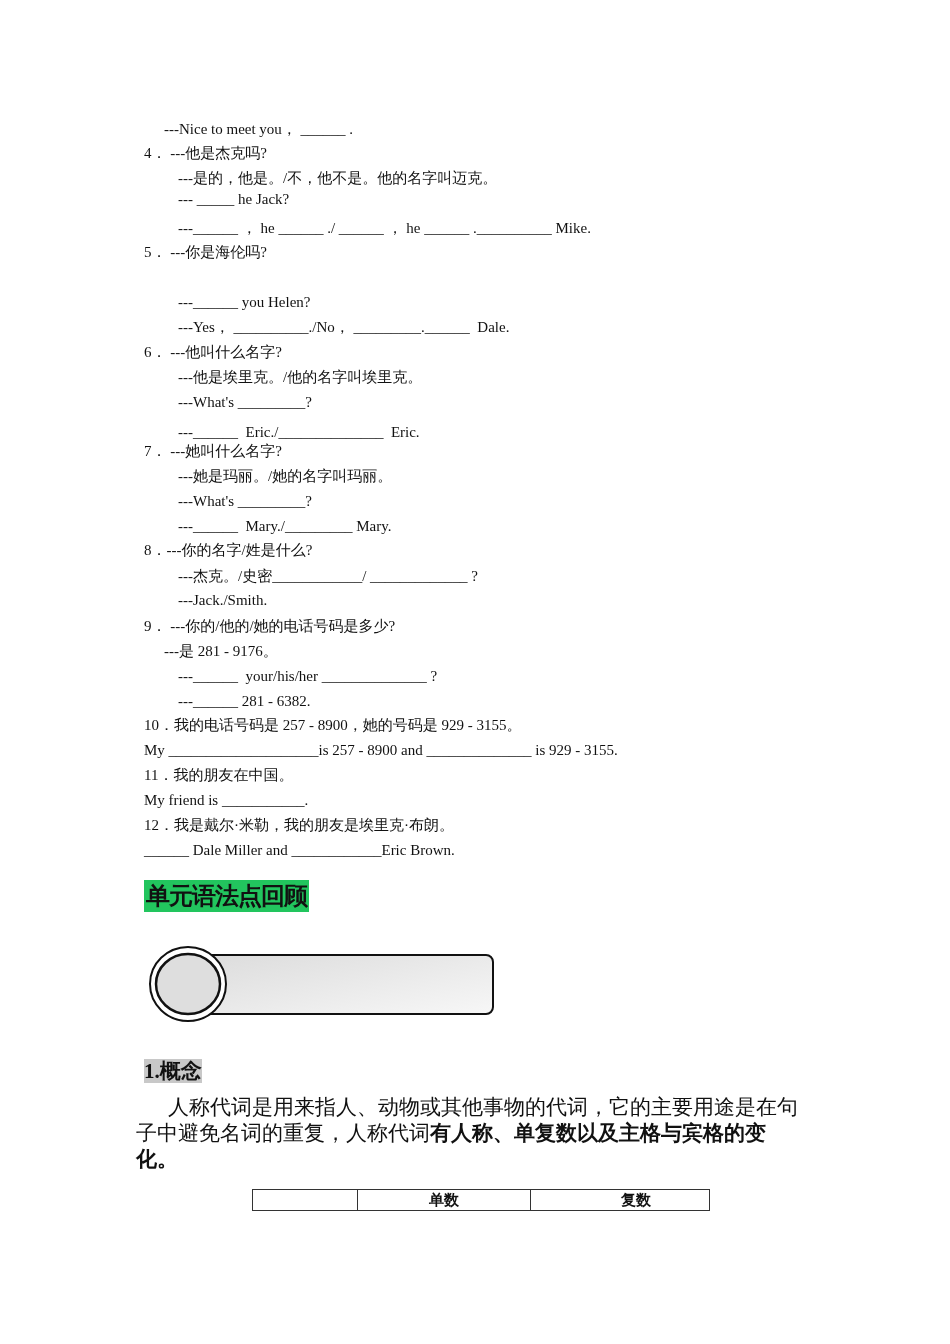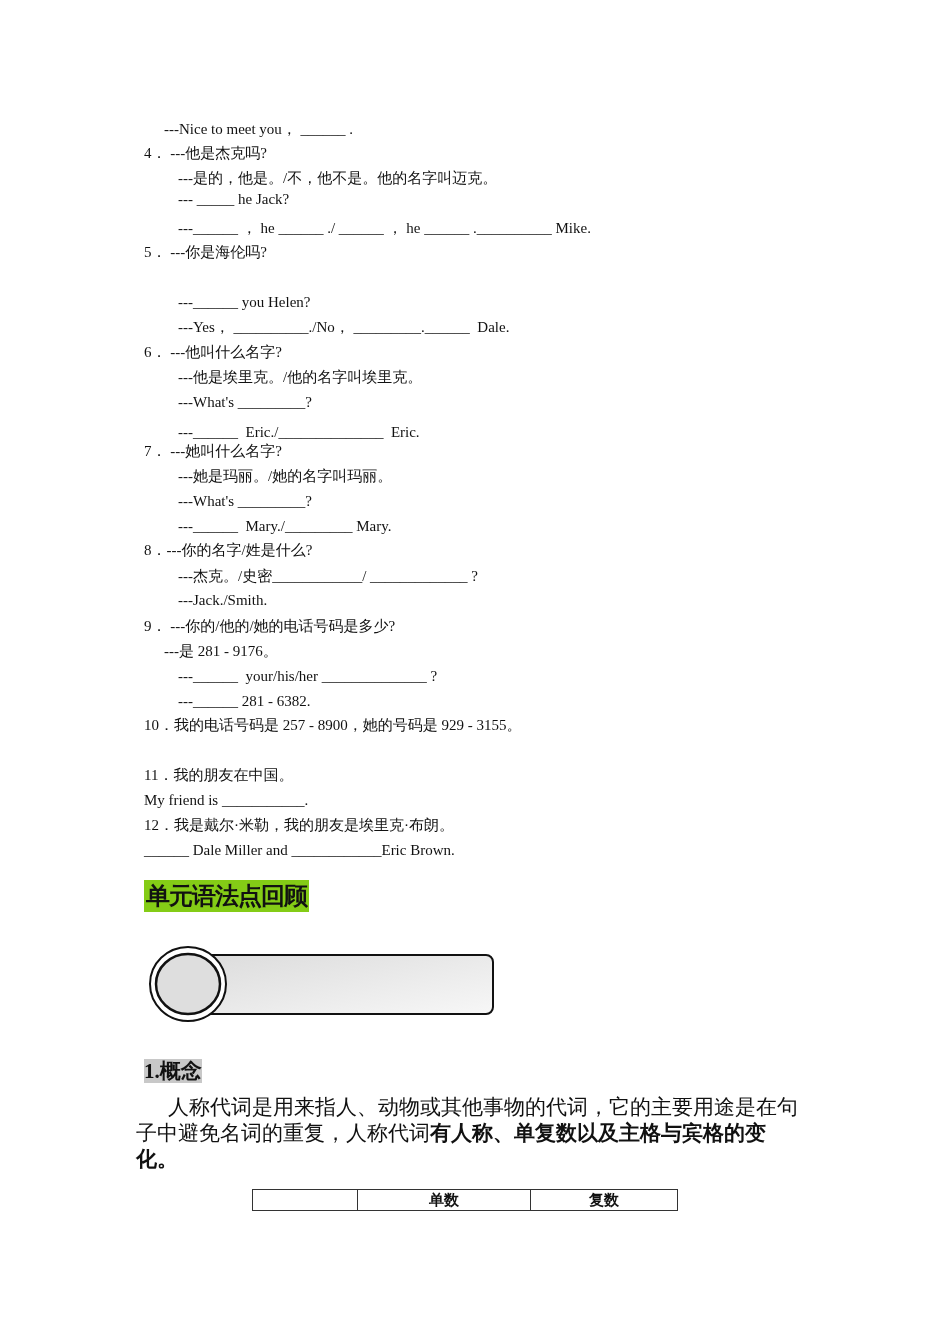--- a/index.html
+++ b/index.html
@@ -3,21 +3,21 @@
   <meta charset="utf-8">
   <style>
     html, body { margin: 0; padding: 0; background: #ffffff; }
     body { width: 950px; height: 1344px; position: relative; overflow: hidden; color: #111; }
     .page { position: absolute; left: 0; top: 0; width: 950px; height: 1344px; }
     .line { position: absolute; white-space: pre; font-size: 15px; line-height: 20px; }
     .en { font-family: "Liberation Serif", serif; }
     .mix { font-family: "Liberation Serif", "DejaVu Sans", serif; }
     .heading-main {
       position: absolute; left: 144px; top: 880px; height: 32px;
-      background: #84cc16; font-family: "DejaVu Sans", sans-serif; font-weight: bold;
+      background: #22c55e; font-family: "DejaVu Sans", sans-serif; font-weight: bold;
       font-size: 24px; line-height: 32px; padding: 0 2px; letter-spacing: -1px;
     }
     .section-title {
       position: absolute; left: 144px; top: 1057px; height: 28px; line-height: 28px;
       font-family: "DejaVu Sans", sans-serif; font-weight: bold; font-size: 21px;
     }
     .section-title .num { background: #c8c8c8; font-family: "Liberation Serif", serif; }
     .section-title .txt { background: #c8c8c8; }
     .para {
       position: absolute; left: 136px; top: 1096px; width: 670px;
@@ -61,20 +61,21 @@
   <div class="line mix" style="left:144px; top:540px;">8．---你的名字/姓是什么?</div>
   <div class="line mix" style="left:178px; top:566px;">---杰克。/史密____________/ _____________ ?</div>
   <div class="line en" style="left:178px; top:590px;">---Jack./Smith.</div>
 
   <div class="line mix" style="left:144px; top:616px;">9． ---你的/他的/她的电话号码是多少?</div>
   <div class="line mix" style="left:164px; top:641px;">---是 281 - 9176。</div>
   <div class="line en" style="left:178px; top:666px;">---______  your/his/her ______________ ?</div>
   <div class="line en" style="left:178px; top:691px;">---______ 281 - 6382.</div>
 
   <div class="line mix" style="left:144px; top:715px;">10．我的电话号码是 257 - 8900，她的号码是 929 - 3155。</div>
+  <div class="line en" style="left:144px; top:740px;">My ____________________is 257 - 8900 and ______________ is 929 - 3155.</div>
 
   <div class="line mix" style="left:144px; top:765px;">11．我的朋友在中国。</div>
   <div class="line en" style="left:144px; top:790px;">My friend is ___________.</div>
 
   <div class="line mix" style="left:144px; top:815px;">12．我是戴尔·米勒，我的朋友是埃里克·布朗。</div>
   <div class="line en" style="left:144px; top:840px;">______ Dale Miller and ____________Eric Brown.</div>
 
   <div class="heading-main">单元语法点回顾</div>
 
   <svg class="deco" viewBox="0 0 348 80">
@@ -95,18 +96,18 @@
 
   <div class="para">
     <span class="indent"></span><span>人称代词是用来指人、动物或其他事物的代词，它的主要用途是在句子中避免名词的重复，人称代词</span><b>有人称、单复数以及主格与宾格的变化。</b>
   </div>
 
   <table class="pron">
     <tbody>
         <tr>
       <td style="width:104px;"></td>
       <td style="width:172px;">单数</td>
-      <td style="width:146px;">复数</td>
+      <td style="width:146px;padding-left:32px;">复数</td>
     </tr>
   </tbody>
     </table>
 
 </div>
 
 </body></html>

